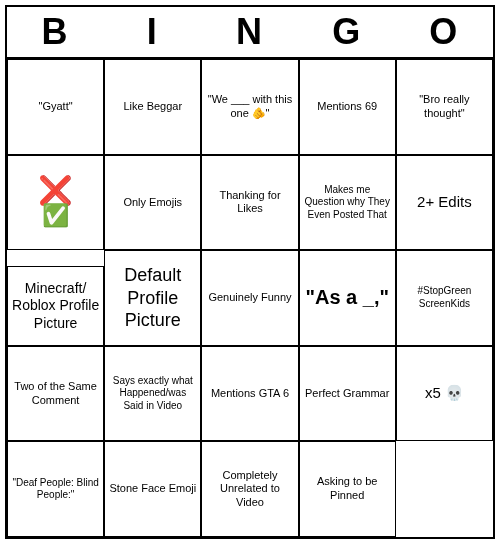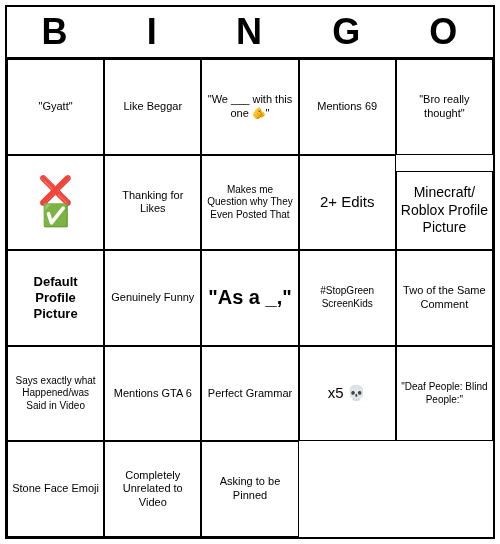--- a/index.html
+++ b/index.html
@@ -123,33 +123,36 @@
       <span>"Bro really thought"</span>
     </div>
 
     <div class="cell">
       <div class="emoji-stack">
         <span class="x-mark">❌</span>
         <span class="check-mark">✅</span>
       </div>
     </div>
     <div class="cell">
+      <span>Only Emojis</span>
+    </div>
+    <div class="cell">
       <span>Thanking for Likes</span>
     </div>
     <div class="cell" style="font-size:10px;justify-content:center;">
       <span>Makes me Question why They Even Posted That</span>
     </div>
 
     <div class="cell large-text">
       <span>2+ Edits</span>
     </div>
     <div class="cell" style="font-size:14px;margin-top:16px;">
       <span>Minecraft/ Roblox Profile Picture</span>
     </div>
-    <div class="cell" style="font-size:13px; font-weight:bold;">
+    <div class="cell" style="font-size:18px; font-weight:normal;">
       <span>Default Profile Picture</span>
     </div>
     <div class="cell">
       <span>Genuinely Funny</span>
     </div>
     <div class="cell xl-text">
       <span>"As a _,"</span>
     </div>
 
     <div class="cell" style="font-size:10px;">

